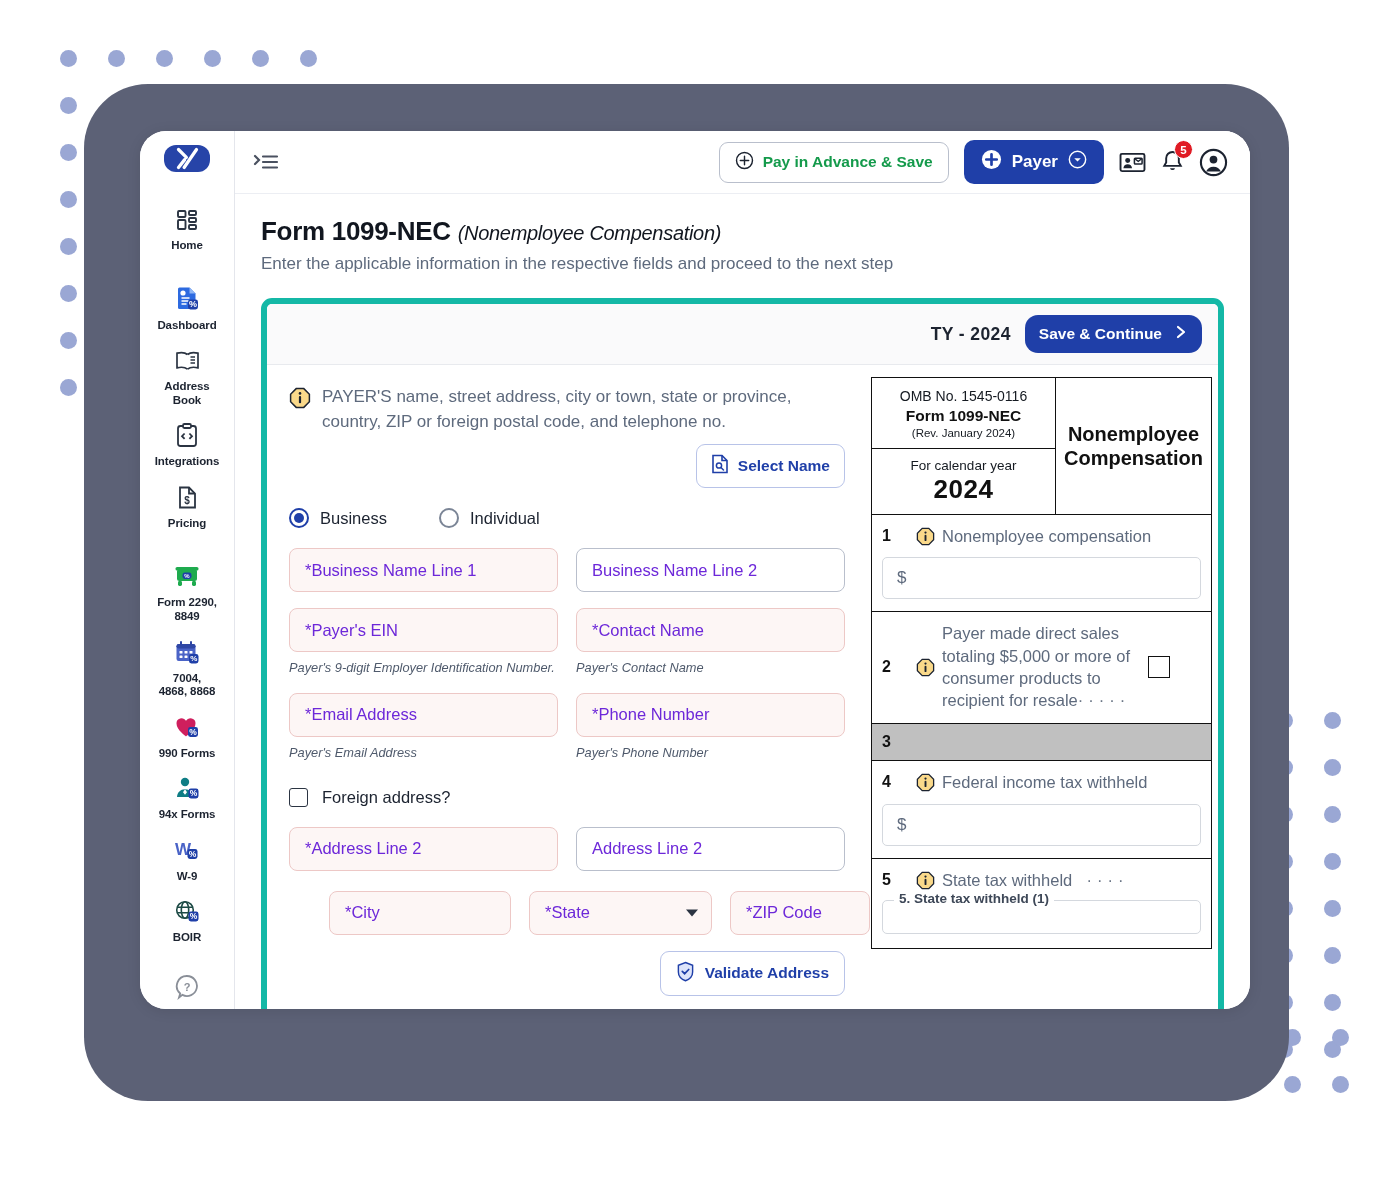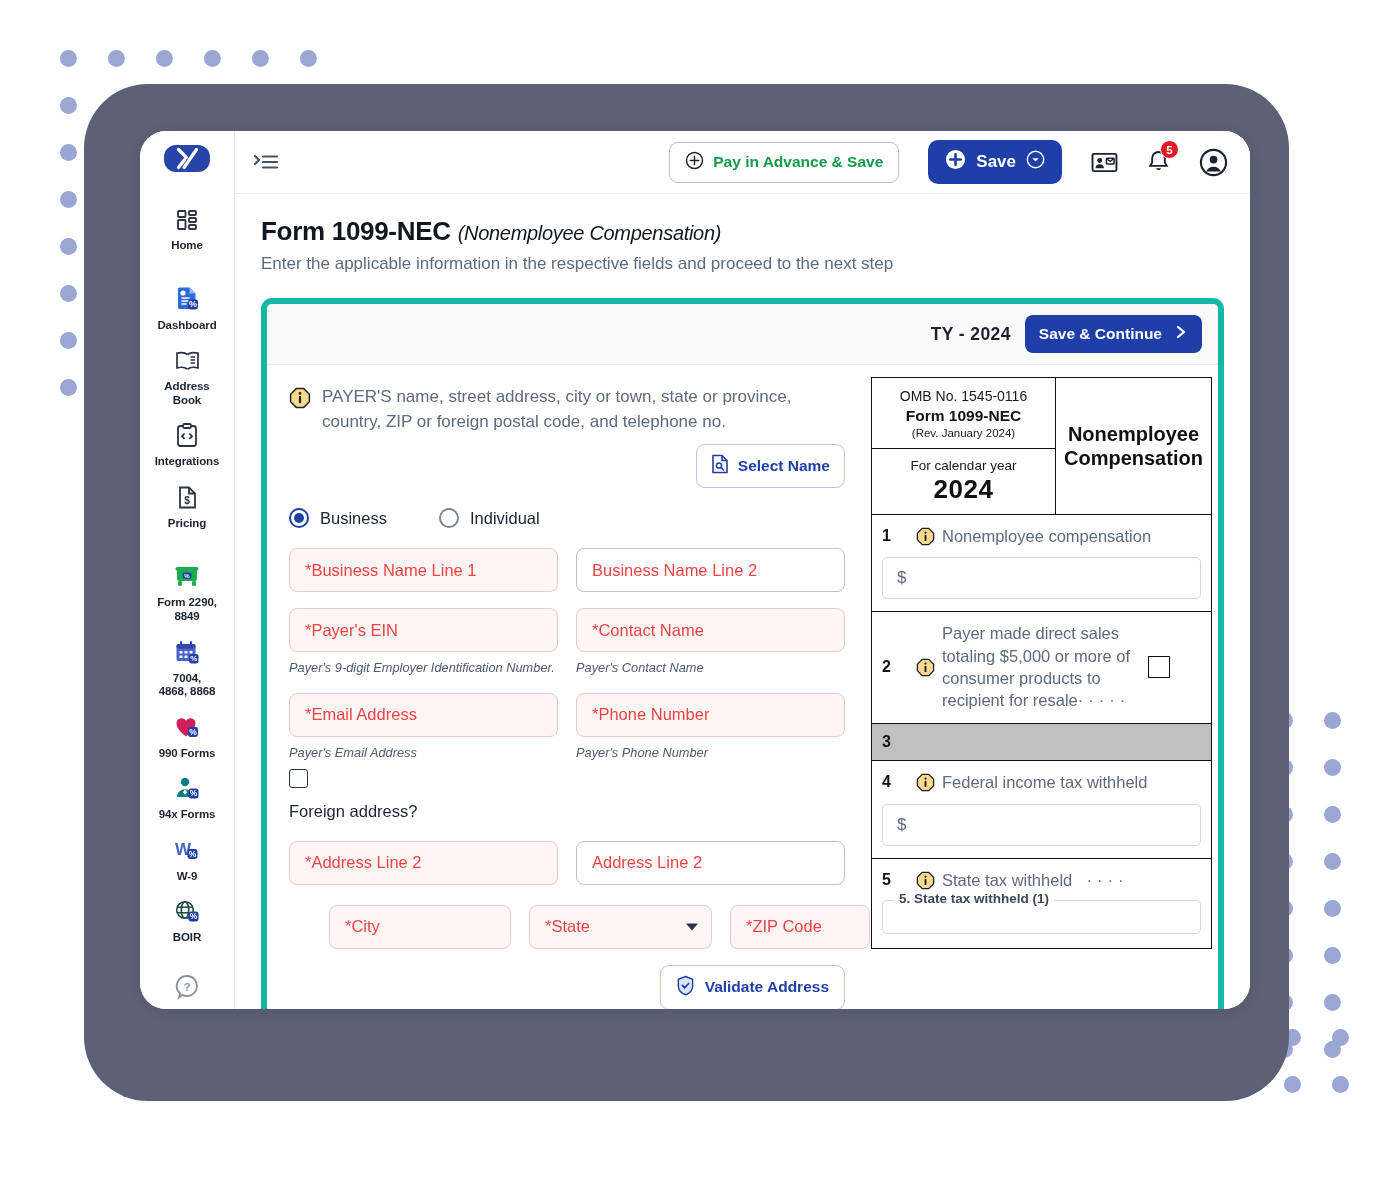--- a/index.html
+++ b/index.html
@@ -57,21 +57,21 @@
   }
   .side-help { padding:13px 0 10px 0; display:flex; justify-content:center; }
 
   
   .main { position:absolute; left:95px; top:0; right:0; bottom:0; background:#fff; }
   .topbar {
     height:63px; border-bottom:1px solid #eceef3; display:flex; align-items:center;
     padding:0 22px 0 18px; background:#fff;
   }
   .menu-toggle { cursor:pointer; width:28px; height:22px; display:flex; align-items:center; }
-  .topbar-right { margin-left:auto; display:flex; align-items:center; gap:29px; }
+  .topbar-right { margin-left:auto; display:flex; align-items:center; gap:15px; }
 
   .btn-advance {
     display:flex; align-items:center; gap:9px;
     border:1.5px solid #b9bfcc; border-radius:9px;
     padding:8px 15px; background:#fff; cursor:pointer;
     color:#149a4b; font-weight:700; font-size:15.5px; white-space:nowrap;
   }
   .btn-start {
     display:flex; align-items:center; gap:10px;
     background:#1f3fa8; border-radius:10px; padding:9px 17px;
@@ -96,21 +96,21 @@
     background:#fff;
   }
   .card-head {
     background:#fafafb; border-bottom:1px solid #e8eaee;
     display:flex; align-items:center; justify-content:flex-end;
     padding:11px 16px; gap:14px;
   }
   .ty { font-size:17.5px; font-weight:700; color:#1c2330; letter-spacing:.4px; }
   .btn-save {
     display:flex; align-items:center; gap:12px; background:#1f3fa8;
-    color:#fff; border:none; border-radius:8px; padding:9px 14px;
+    color:#fff; border:none; border-radius:13px; padding:9px 14px;
     font-size:15.5px; font-weight:700; cursor:pointer;
   }
 
   .card-body { display:flex; padding:0; }
   .left-col { width:600px; padding:20px 22px 22px 22px; }
   .right-col { flex:1; padding:12px 10px 0 4px; }
 
   .payer-note { display:flex; gap:11px; }
   .payer-note .txt {
     font-size:17px; color:#5e6a7d; line-height:1.45; font-weight:500;
@@ -132,30 +132,30 @@
   }
   .rd.off { border-color:#7b8596; }
   .rd i { width:10px; height:10px; border-radius:50%; background:#1f3fa8; display:block; }
   .radio span { font-size:16.5px; color:#1c2330; }
 
   .fields { margin-top:20px; }
   .row { display:flex; gap:18px; }
   .fld { flex:1; }
   .inp {
     height:44px; border-radius:8px; display:flex; align-items:center;
-    padding:0 15px; font-size:16.5px; color:#ef4444;
+    padding:0 15px; font-size:16.5px; color:#6d28d9;
     border:1.4px solid #edc8c6; background:#fdf6f5; cursor:text;
   }
   .inp.plain { border-color:#b9bfcc; background:#fff; }
   .hint {
     font-size:12.8px; color:#4f5a6c; font-style:italic; margin-top:7px; line-height:1.35;
   }
   .gap8 { height:16px; }
 
-  .chk-row { display:flex; align-items:flex-start; gap:14px; margin-top:8px;flex-direction:column; }
+  .chk-row { display:flex; align-items:center; gap:14px; margin-top:27px; }
   .chk {
     width:19px; height:19px; border:1.8px solid #2b3442; border-radius:3px; background:#fff;
     cursor:pointer;
   }
   .chk-row span { font-size:16.5px; color:#1c2330; }
 
   .addr-row { display:flex; gap:18px; margin-top:20px; }
   .city { flex:0 0 222px;padding-left:40px; }
   .state { flex:0 0 183px; position:relative; }
   .zip { flex:0 0 140px; }
@@ -486,21 +486,21 @@
           <span>Pay in Advance &amp; Save</span>
         </div>
 
         <div class="btn-start">
           <span>
             <svg width="21" height="21" viewBox="0 0 22 22">
               <circle cx="11" cy="11" r="10" fill="#fff"></circle>
               <path d="M11 5.5v11M5.5 11h11" stroke="#1f3fa8" stroke-width="2.8" stroke-linecap="round"></path>
               </svg>
           </span>
-          <span>Save</span>
+          <span>Payer</span>
           <span>
             <svg width="19" height="19" viewBox="0 0 20 20">
               <circle cx="10" cy="10" r="8.6" fill="none" stroke="#fff" stroke-width="1.5"></circle>
               <path d="M6.6 8.6L10 12l3.4-3.4" fill="#fff"></path>
               </svg>
           </span>
         </div>
 
         <div class="icon-btn">
           <svg width="27" height="23" viewBox="0 0 28 24">

